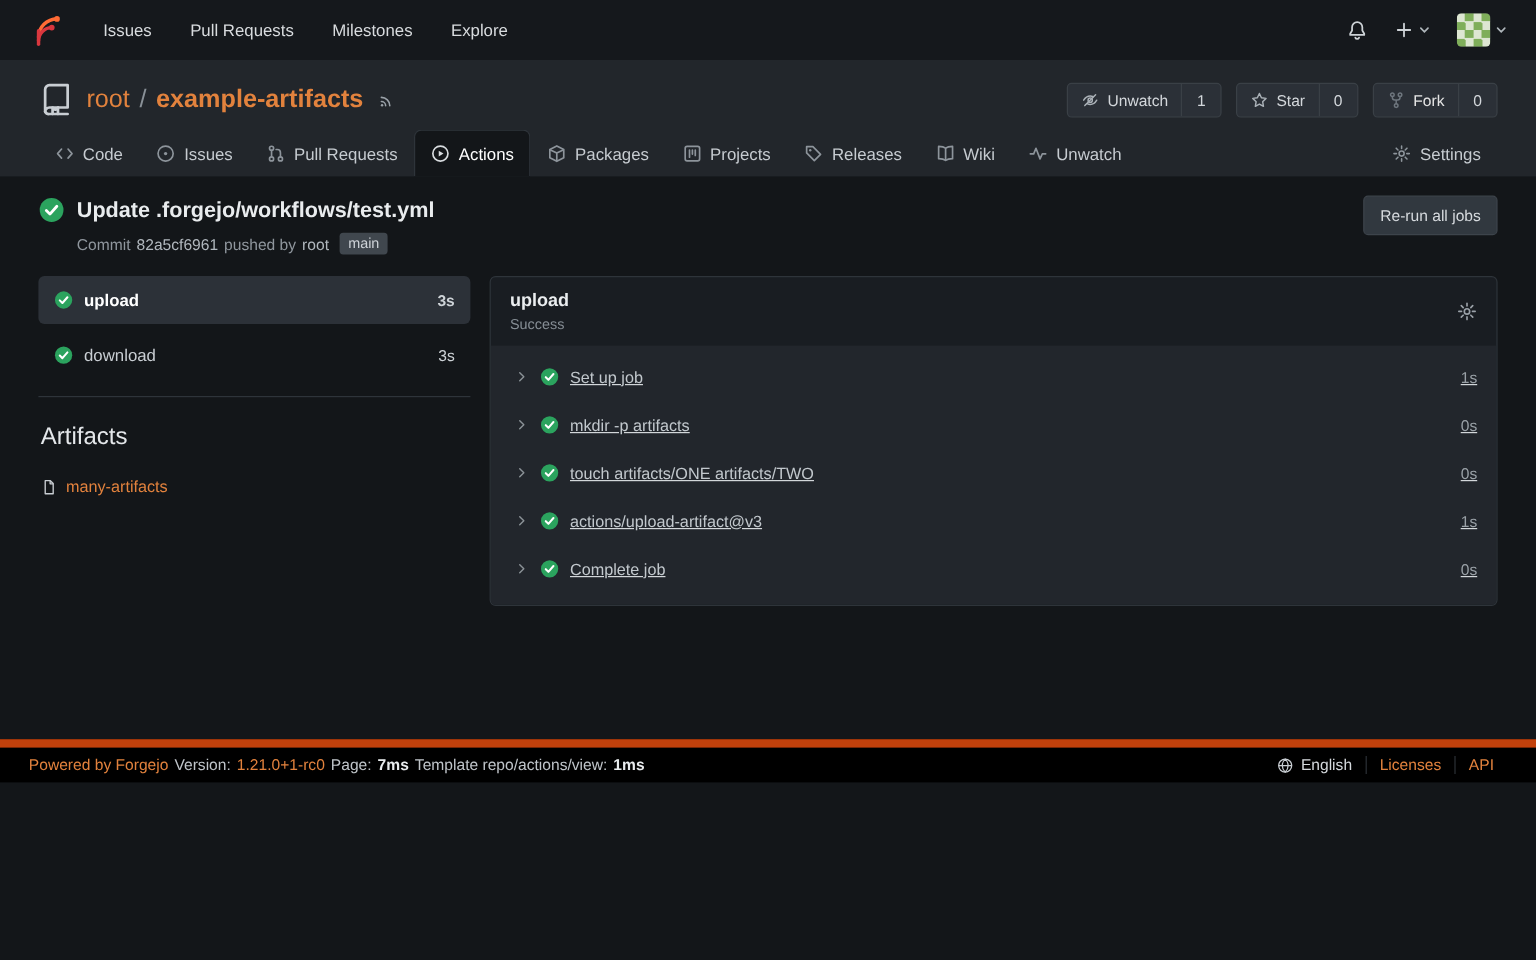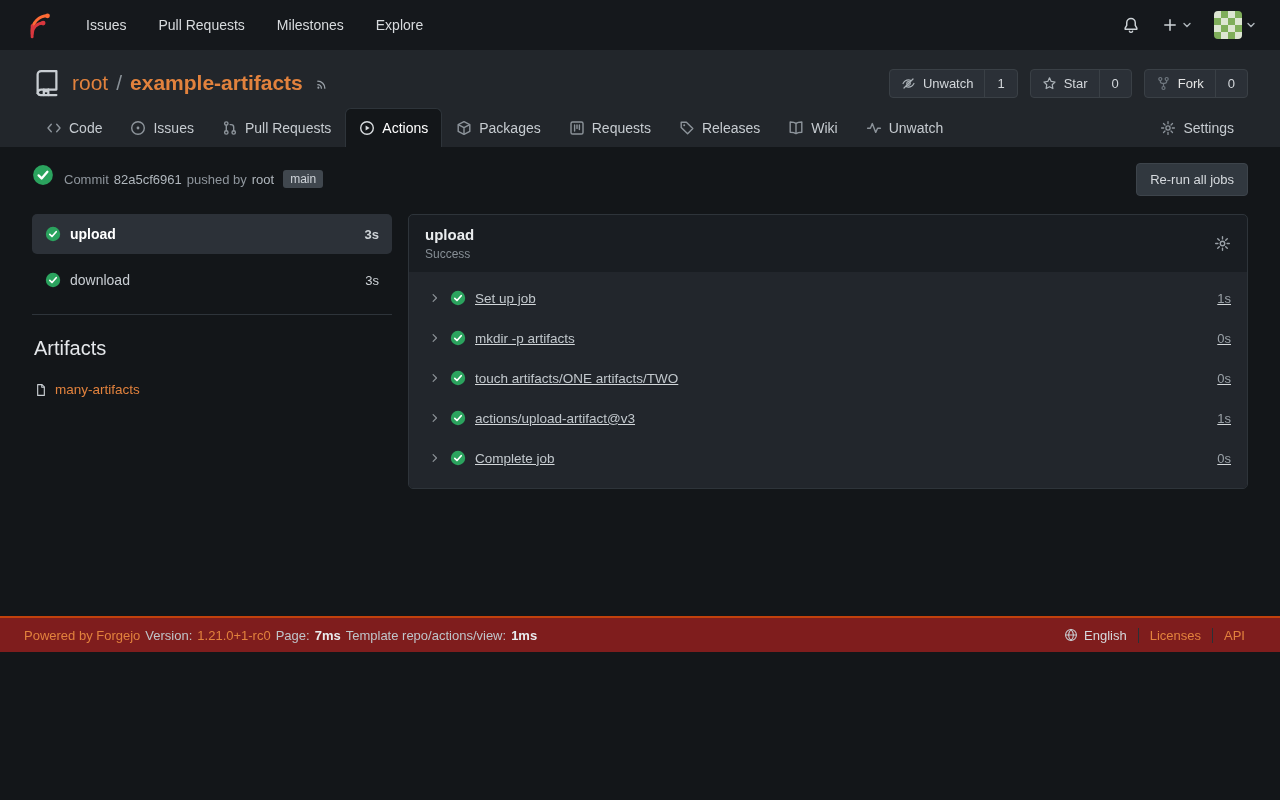--- a/index.html
+++ b/index.html
@@ -84,21 +84,21 @@
   .jd-header { display:flex; align-items:center; padding:11px 16px; }
   .jd-title { font-size:15px; font-weight:700; color:#eaedef; }
   .jd-status { font-size:12px; color:#868e95; margin-top:4px; }
   .jd-gear { margin-left:auto; background:none; border:none; color:#9aa1a8; padding:0; }
   .steps { background:#22262c; padding:6px 0 10px 0;text-decoration:underline; }
   .step-row { display:flex; align-items:center; gap:9px; height:40px; padding:0 16px 0 20px; font-size:13.5px; color:#c2c8cd; cursor:pointer; }
   .step-chevron { color:#8b9297; display:flex; }
   .step-duration { margin-left:auto; color:#9aa1a7; font-size:13px; }
 
   
-  .footer { height:36px; flex-shrink:0; background:#7f1d1d; border-top:2px solid #c2410c; display:flex; align-items:center; padding:0 24px; font-size:13px; color:#bfc4c9; }
+  .footer { height:36px; flex-shrink:0; background:#000000; border-top:7px solid #c2410c; display:flex; align-items:center; padding:0 24px; font-size:13px; color:#bfc4c9; }
   .footer-left { display:flex; align-items:center; gap:5px; }
   .footer a.flink { color:#e2823d; }
   .footer b { color:#e9ecee; font-weight:700; }
   .footer-right { margin-left:auto; display:flex; align-items:center; }
   .footer-item { display:flex; align-items:center; gap:6px; padding:0 11px; border-left:1px solid #2b3036; }
   .footer-item:first-child { border-left:none; }
   .footer-item.lang { color:#d5d9dd; cursor:pointer;justify-content:flex-end; }
   .footer-item .gicon { color:#c9ced3; display:flex; }
 </style>
 </head>
@@ -263,21 +263,21 @@
         </span>
         <span>Packages</span>
       </a>
       <a class="tab">
         <span class="ticon">
           <svg viewBox="0 0 16 16" fill="none" stroke="currentColor" stroke-width="1.4" stroke-linecap="round">
               <rect x="2" y="2" width="12" height="12" rx="1.6"></rect>
               <path d="M5.6 5v6M8 5v3.4M10.4 5v4.6"></path>
             </svg>
         </span>
-        <span>Requests</span>
+        <span>Projects</span>
       </a>
       <a class="tab">
         <span class="ticon">
           <svg viewBox="0 0 16 16" fill="none" stroke="currentColor" stroke-width="1.4" stroke-linejoin="round">
               <path d="M2.2 2.2h5.2l6.4 6.4-5.2 5.2-6.4-6.4z"></path>
               <circle cx="5.2" cy="5.2" r="1" fill="currentColor" stroke="none"></circle>
             </svg>
         </span>
         <span>Releases</span>
       </a>
@@ -314,20 +314,21 @@
 
     <div class="run-header">
       <div class="run-title-left">
         <span class="run-status-icon">
           <svg viewBox="0 0 16 16" width="22" height="22">
               <circle cx="8" cy="8" r="7.2" fill="#2ba35e"></circle>
               <path d="M4.8 8.3l2.2 2.2 4.2-4.8" stroke="#ffffff" stroke-width="1.7" fill="none" stroke-linecap="round" stroke-linejoin="round"></path>
             </svg>
         </span>
         <div>
+          <h2 class="run-title">Update .forgejo/workflows/test.yml</h2>
           <div class="commit-line">
             <span>Commit</span>
             <a class="sha">82a5cf6961</a>
             <span>pushed by</span>
             <a class="author">root</a>
             <span class="branch-badge">main</span>
           </div>
         </div>
       </div>
       <button class="rerun-btn">Re-run all jobs</button>

